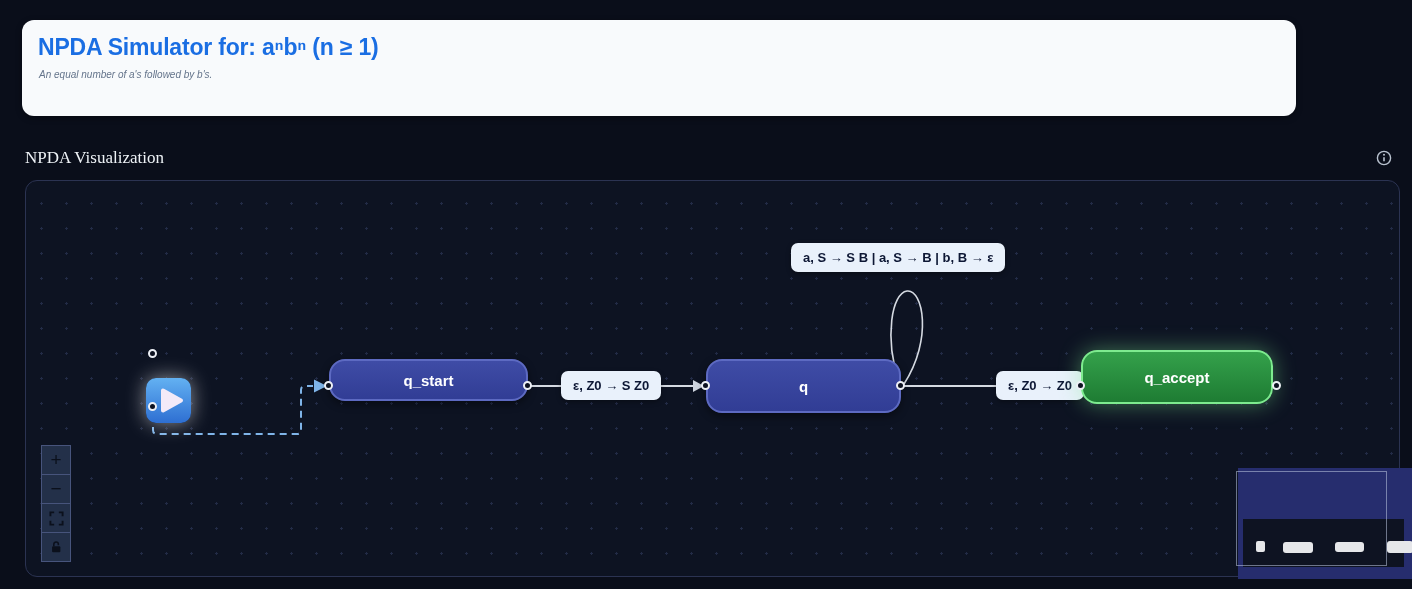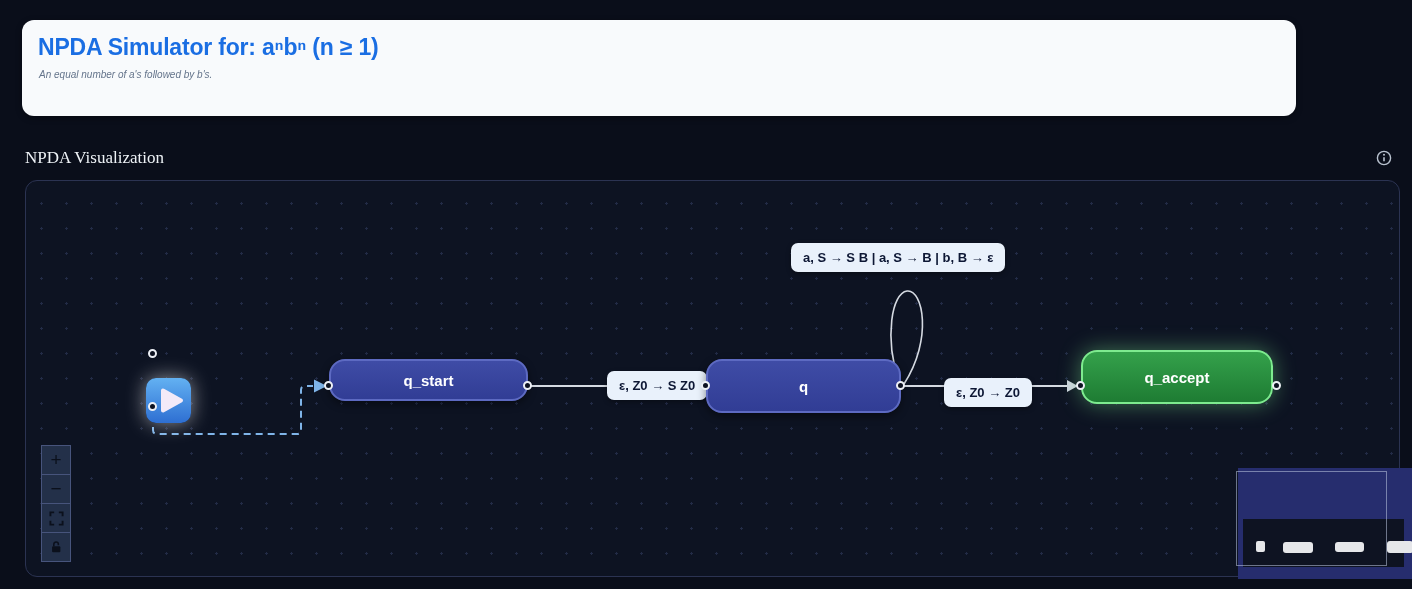--- a/index.html
+++ b/index.html
@@ -117,23 +117,23 @@
 
     <path d="M502,205 H667" stroke="#d5dae2" stroke-width="2" fill="none"></path>
     <polygon points="667,199 667,211 678,205" fill="#cdd3dd"></polygon>
 
     <path d="M873,201 C858,156 866,112 881,110 C897,108 907,158 878,203" fill="none" stroke="#d5dae2" stroke-width="1.6"></path>
 
     <path d="M875,205 H1041" stroke="#d5dae2" stroke-width="2" fill="none"></path>
     <polygon points="1041,199 1041,211 1052,205" fill="#cdd3dd"></polygon>
   </svg>
 
-  <div class="edge-label" style="left:535px;top:190px;margin-left:46px;">ε, Z0 → S Z0</div>
+  <div class="edge-label" style="left:535px;top:190px;">ε, Z0 → S Z0</div>
   <div class="edge-label" style="left:765px;top:62px;">a, S → S B | a, S → B | b, B → ε</div>
-  <div class="edge-label" style="left:918px;top:190px;margin-top:7px;">ε, Z0 → Z0</div>
+  <div class="edge-label" style="left:970px;top:190px;">ε, Z0 → Z0</div>
 
   <div class="play-node">
     <svg width="45" height="45" viewBox="0 0 45 45">
       <polygon points="17,12.5 17,32.5 35,22.5" fill="#f3eaf8" stroke="#f3eaf8" stroke-width="4" stroke-linejoin="round"></polygon>
     </svg>
   </div>
 
   <div class="state normal" style="left:303px;top:178px;width:199px;height:42px;">
     <span>q_start</span>
   </div>

